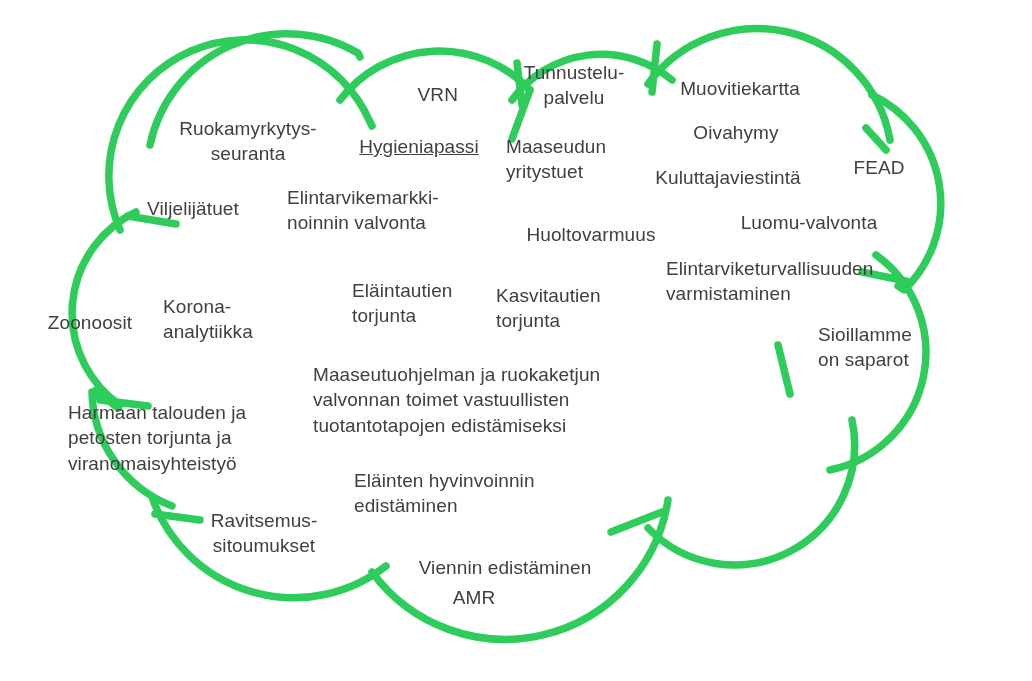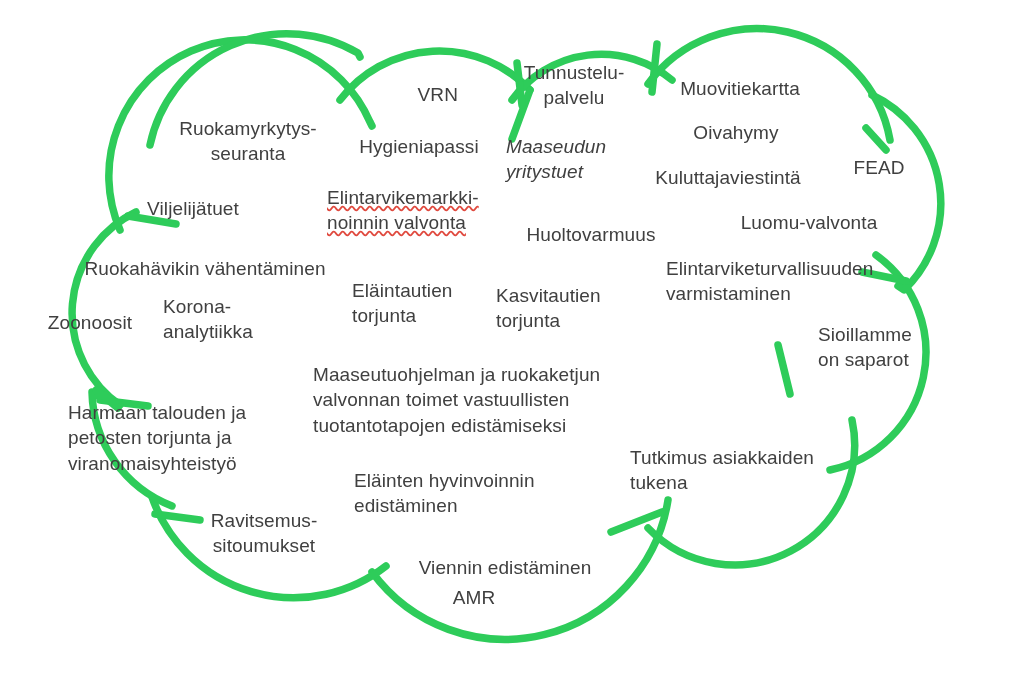--- a/index.html
+++ b/index.html
@@ -31,25 +31,23 @@
     color: #404040;
     font-size: 19px;
     line-height: 1.33;
     white-space: pre-line;
     letter-spacing: 0.1px;
     -webkit-font-smoothing: antialiased;
   }
   .label.center  { text-align: center; }
   .label.left    { text-align: left; }
   .label.spellerr {
-    text-decoration: underline;
     text-decoration-color: #e04a3f;
     text-decoration-style: wavy;
     text-decoration-skip-ink: none;
-    margin-left: 40px;
   }
 </style>
 </head>
 <body>
 
 <div id="stage">
 
   <svg id="cloud-svg" viewBox="0 0 1032 681" xmlns="http://www.w3.org/2000/svg">
     <g fill="none" stroke="#2ECC5A" stroke-width="7.5" stroke-linecap="round" stroke-linejoin="round">
 
@@ -92,41 +90,40 @@
   <div class="label center" style="left:378px; top:82px; width:80px;text-align:right;">VRN</div>
 
   <div class="label center" style="left:648px; top:76px; width:184px;">Muovitiekartta</div>
 
   <div class="label center" style="left:500px; top:60px; width:148px;">Tunnustelu-
 palvelu</div>
 
   <div class="label center" style="left:150px; top:116px; width:196px;">Ruokamyrkytys-
 seuranta</div>
 
-  <div class="label center" style="left:344px; top:134px; width:150px;">Hygieniapassi</div>
+  <div class="label center" style="left:344px; top:134px; width:150px;text-decoration:underline;">Hygieniapassi</div>
 
-  <div class="label left" style="left:506px; top:134px; width:140px;font-style:italic;">Maaseudun
+  <div class="label left" style="left:506px; top:134px; width:140px;">Maaseudun
 yritystuet</div>
 
   <div class="label center" style="left:660px; top:120px; width:152px;">Oivahymy</div>
 
   <div class="label center" style="left:630px; top:165px; width:196px;">Kuluttajaviestintä</div>
 
   <div class="label center" style="left:838px; top:155px; width:82px;">FEAD</div>
 
   <div class="label center" style="left:126px; top:196px; width:134px;">Viljelijätuet</div>
 
   <div class="label spellerr left" style="left:287px; top:185px; width:200px;">Elintarvikemarkki-
 noinnin valvonta</div>
 
   <div class="label center" style="left:508px; top:222px; width:166px;">Huoltovarmuus</div>
 
   <div class="label center" style="left:724px; top:210px; width:170px;">Luomu-valvonta</div>
 
-  <div class="label center" style="left:62px; top:256px; width:286px;">Ruokahävikin vähentäminen</div>
 
   <div class="label left" style="left:666px; top:256px; width:246px;">Elintarviketurvallisuuden
 varmistaminen</div>
 
   <div class="label center" style="left:34px; top:310px; width:112px;">Zoonoosit</div>
 
   <div class="label left" style="left:163px; top:294px; width:128px;">Korona-
 analytiikka</div>
 
   <div class="label left" style="left:352px; top:278px; width:130px;">Eläintautien
@@ -140,22 +137,20 @@
 tuotantotapojen edistämiseksi</div>
 
   <div class="label left" style="left:818px; top:322px; width:130px;">Sioillamme
 on saparot</div>
 
 
   <div class="label left" style="left:68px; top:400px; width:210px;">Harmaan talouden ja
 petosten torjunta ja
 viranomaisyhteistyö</div>
 
-  <div class="label left" style="left:630px; top:445px; width:212px;">Tutkimus asiakkaiden
-tukena</div>
 
   <div class="label left" style="left:354px; top:468px; width:206px;">Eläinten hyvinvoinnin
 edistäminen</div>
 
   <div class="label center" style="left:190px; top:508px; width:148px;">Ravitsemus-
 sitoumukset</div>
 
   <div class="label center" style="left:404px; top:555px; width:202px;">Viennin edistäminen</div>
 
   <div class="label center" style="left:430px; top:585px; width:88px;">AMR</div>

